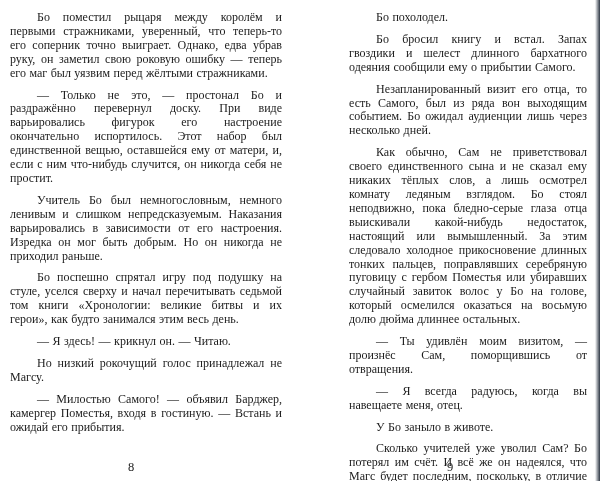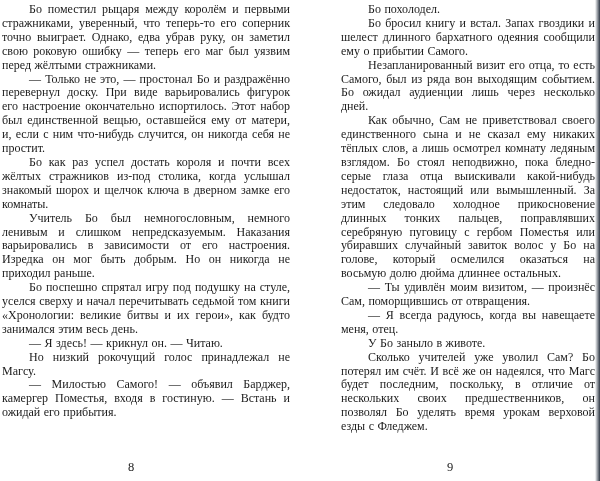--- a/index.html
+++ b/index.html
@@ -22,21 +22,21 @@
   }
   .page-left {
     left: 2px;
     width: 288px;
   }
   .page-right {
     left: 341px;
     width: 254px;
   }
   .para {
-    margin: 0;
+    margin: 8px;
     font-size: 12px;
     line-height: 13.9px;
     text-align: justify;
     text-indent: 27px;
     hyphens: auto;
     -webkit-hyphens: auto;
     word-spacing: 0.5px;
   }
   .page-number {
     position: absolute;
@@ -60,21 +60,20 @@
   }
 </style>
 </head>
 <body>
 
 <div class="spread">
 
   <div class="page page-left">
     <p class="para">Бо поместил рыцаря между королём и первыми стражниками, уверенный, что теперь-то его соперник точно выиграет. Однако, едва убрав руку, он заметил свою роковую ошибку — теперь его маг был уязвим перед жёлтыми стражниками.</p>
     <p class="para">— Только не это, — простонал Бо и раздражённо перевернул доску. При виде варьировались фигурок его настроение окончательно испортилось. Этот набор был единственной вещью, оставшейся ему от матери, и, если с ним что-нибудь случится, он никогда себя не простит.</p>
-    <p class="para">Бо как раз успел достать короля и почти всех жёлтых стражников из-под столика, когда услышал знакомый шорох и щелчок ключа в дверном замке его комнаты.</p>
     <p class="para">Учитель Бо был немногословным, немного ленивым и слишком непредсказуемым. Наказания варьировались в зависимости от его настроения. Изредка он мог быть добрым. Но он никогда не приходил раньше.</p>
     <p class="para">Бо поспешно спрятал игру под подушку на стуле, уселся сверху и начал перечитывать седьмой том книги «Хронологии: великие битвы и их герои», как будто занимался этим весь день.</p>
     <p class="para">— Я здесь! — крикнул он. — Читаю.</p>
     <p class="para">Но низкий рокочущий голос принадлежал не Магсу.</p>
     <p class="para">— Милостью Самого! — объявил Барджер, камергер Поместья, входя в гостиную. — Встань и ожидай его прибытия.</p>
   </div>
 
   <div class="page page-right">
     <p class="para">Бо похолодел.</p>
     <p class="para">Бо бросил книгу и встал. Запах гвоздики и шелест длинного бархатного одеяния сообщили ему о прибытии Самого.</p>

